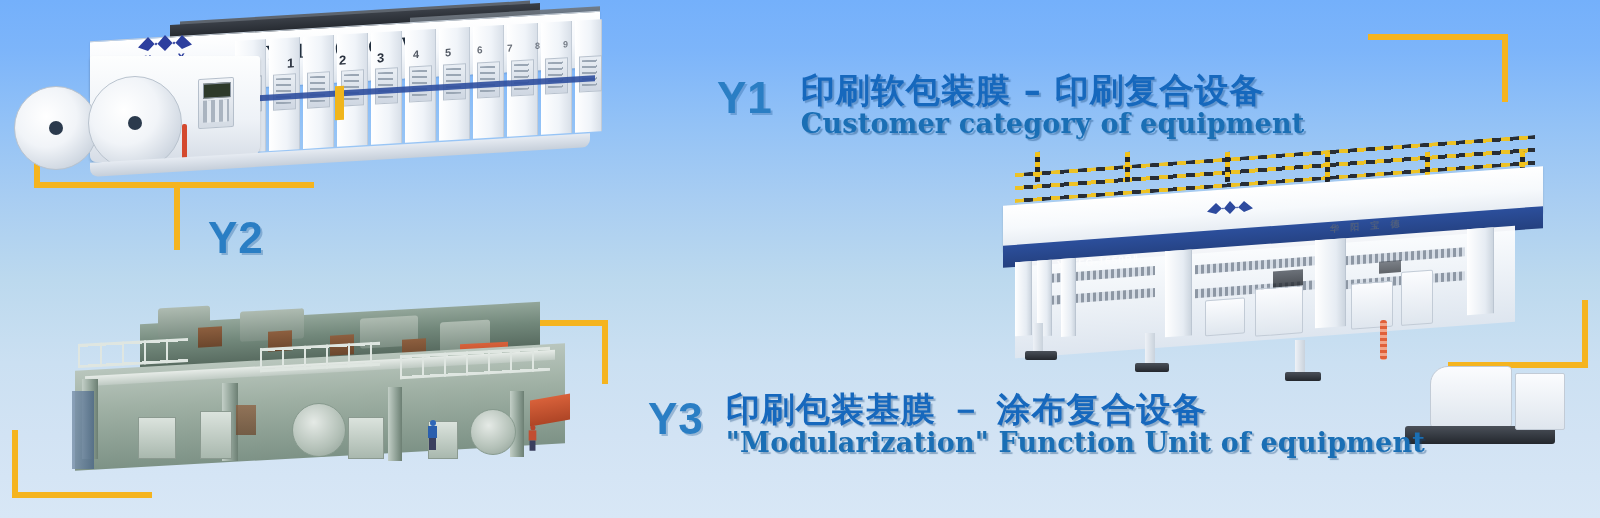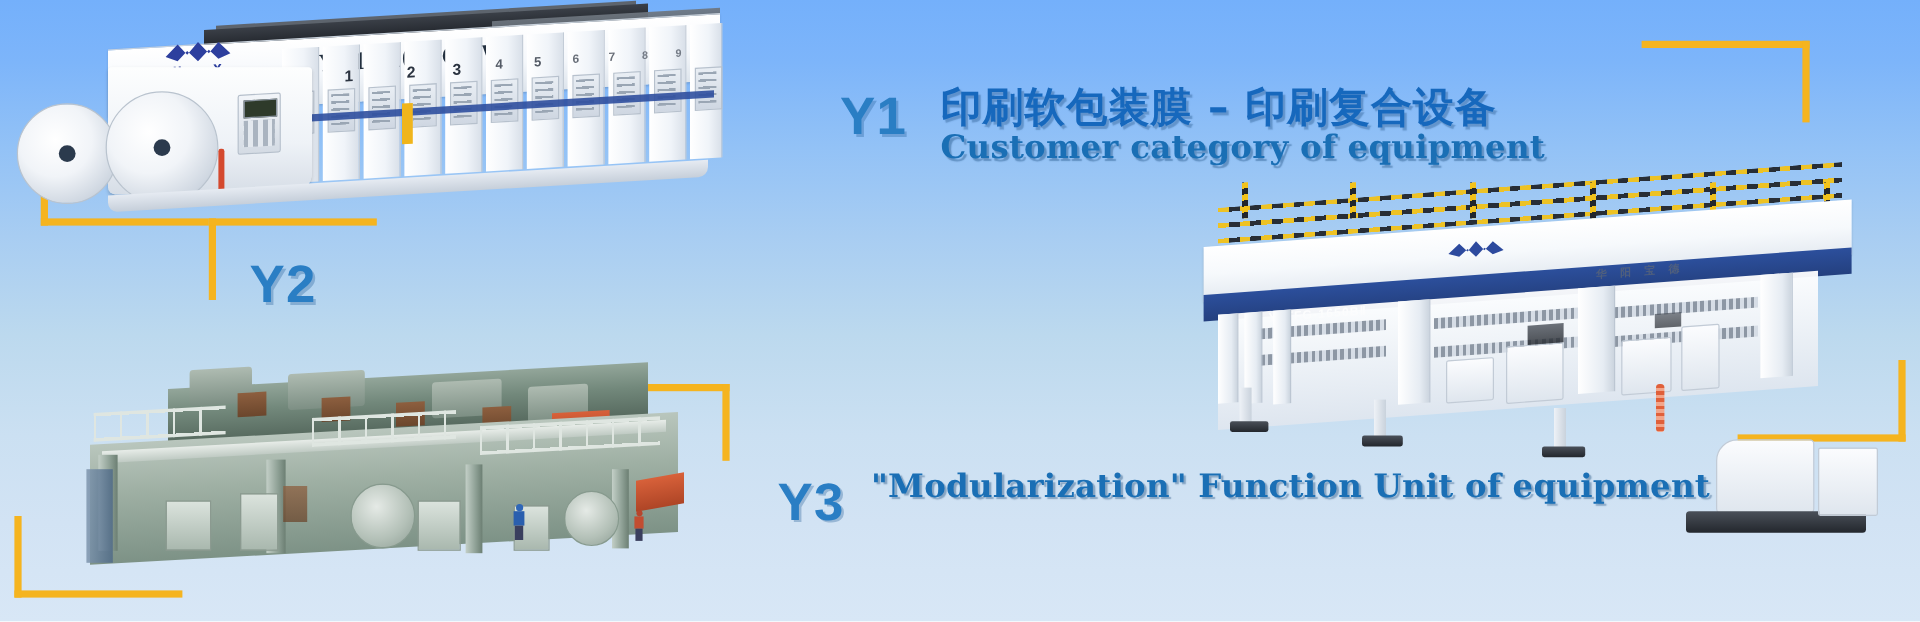--- a/index.html
+++ b/index.html
@@ -54,21 +54,21 @@
     font-weight:bold;
     font-size:27px;
     line-height:1.1;
     letter-spacing:.2px;
     white-space:nowrap;
     text-shadow:2px 2px 1px rgba(20,70,120,.40);
   }
 
   
   #row-y1{left:700px;top:72px;}
-  #row-y1 .ycode{margin-right:28px;margin-top:4px;}
+  #row-y1 .ycode{margin-right:28px;margin-top:4px;margin-left:17px;}
   #row-y2{left:208px;top:212px;}
   #row-y2 .ycode{margin-right:28px;margin-top:4px;}
   #row-y3{left:648px;top:391px;}
   #row-y3 .ycode{margin-right:22px;margin-top:6px;}
 
   
   #machine1{position:absolute;left:30px;top:8px;width:570px;height:180px;}
   .m1-top-rail{position:absolute;left:140px;top:6px;width:370px;height:16px;
      background:linear-gradient(180deg,#3a3f47,#20242a);transform:skewY(-3.4deg);}
   .m1-top-rail2{position:absolute;left:150px;top:3px;width:350px;height:6px;
@@ -442,17 +442,18 @@
     </div>
   </div>
 
   <div class="row" id="row-y2">
     <div class="ycode">Y2</div>
   </div>
 
   <div class="row" id="row-y3">
     <div class="ycode">Y3</div>
     <div class="ytexts">
+      <div class="cn">印刷包装基膜 －  涂布复合设备</div>
       <div class="en">"Modularization" Function Unit of equipment</div>
     </div>
   </div>
 
 </div>
 
 </body></html>

